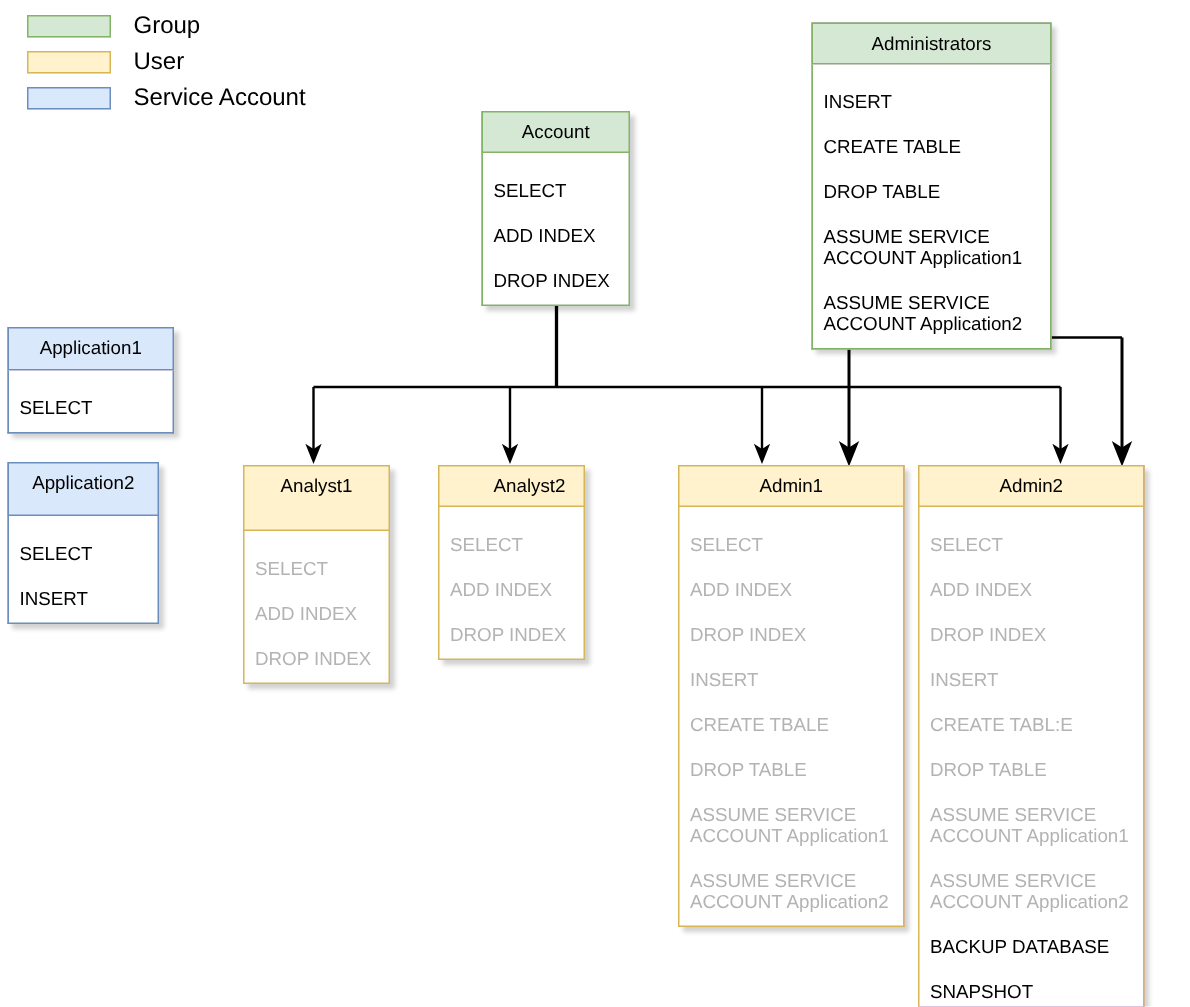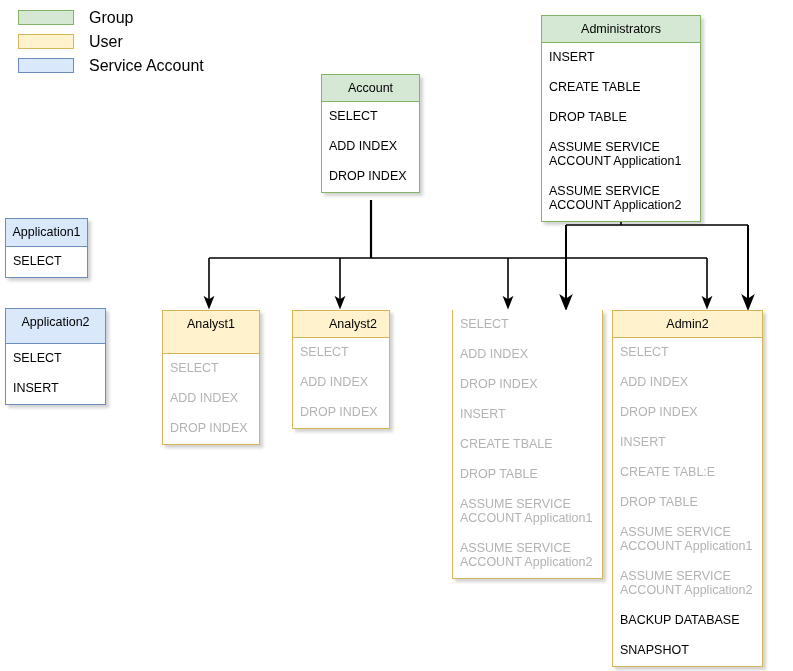--- a/index.html
+++ b/index.html
@@ -72,21 +72,21 @@
     height: 28px;
     line-height: 26px;
     text-align: center;
     font-size: 12.5px;
     border: 1px solid;
   }
   .node-body {
     box-sizing: border-box;
     border: 1px solid;
     border-top: none;
-    padding: 7px 6px 7px 7px;
+    padding: 18px 6px 7px 7px;
     background: #ffffff;
   }
   .perm {
     font-size: 12.5px;
     line-height: 14px;
     margin-bottom: 16px;
     white-space: pre-line;
   }
   .perm:last-child { margin-bottom: 2px; }
   .perm.inherited { color: #b3b3b3; }
@@ -163,21 +163,21 @@
       <div class="node-body">
         <div class="perm own">INSERT</div>
         <div class="perm own">CREATE TABLE</div>
         <div class="perm own">DROP TABLE</div>
         <div class="perm own">ASSUME SERVICE
 ACCOUNT Application1</div>
         <div class="perm own">ASSUME SERVICE
 ACCOUNT Application2</div>
       </div>
     </div>
-  <div class="node type-service" id="node-application1" style="left: 5px; top: 218px; width: 83px;">
+  <div class="node type-service" id="node-application1" style="left: 5px; top: 218px; width: 111px;">
       <div class="node-header" style="height: 29px; line-height: 27px;">Application1</div>
       <div class="node-body">
         <div class="perm own">SELECT</div>
       </div>
     </div>
   <div class="node type-service" id="node-application2" style="left: 5px; top: 308px; width: 101px;">
       <div class="node-header" style="height: 36px; line-height: 27px;">Application2</div>
       <div class="node-body">
         <div class="perm own">SELECT</div>
         <div class="perm own">INSERT</div>
@@ -193,20 +193,21 @@
     </div>
   <div class="node type-user" id="node-analyst2" style="left: 292px; top: 310px; width: 98px;">
       <div class="node-header" style="height: 28px; line-height: 26px; padding-left: 24px;">Analyst2</div>
       <div class="node-body">
         <div class="perm inherited">SELECT</div>
         <div class="perm inherited">ADD INDEX</div>
         <div class="perm inherited">DROP INDEX</div>
       </div>
     </div>
   <div class="node type-user" id="node-admin1" style="left: 452px; top: 310px; width: 151px;">
+      <div class="node-header" style="height: 28px; line-height: 26px;">Admin1</div>
       <div class="node-body">
         <div class="perm inherited">SELECT</div>
         <div class="perm inherited">ADD INDEX</div>
         <div class="perm inherited">DROP INDEX</div>
         <div class="perm inherited">INSERT</div>
         <div class="perm inherited">CREATE TBALE</div>
         <div class="perm inherited">DROP TABLE</div>
         <div class="perm inherited">ASSUME SERVICE
 ACCOUNT Application1</div>
         <div class="perm inherited">ASSUME SERVICE

